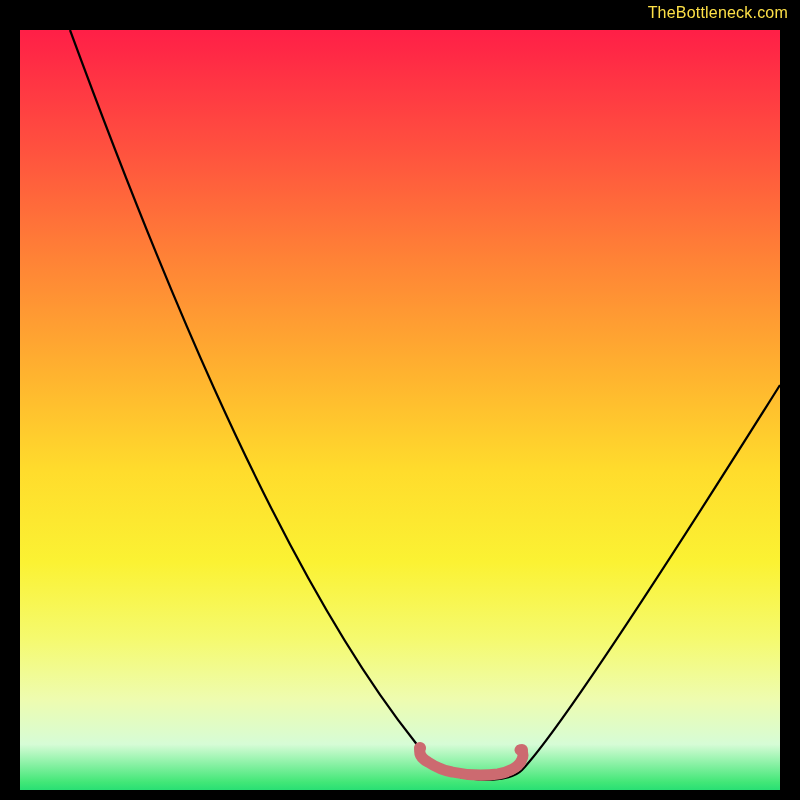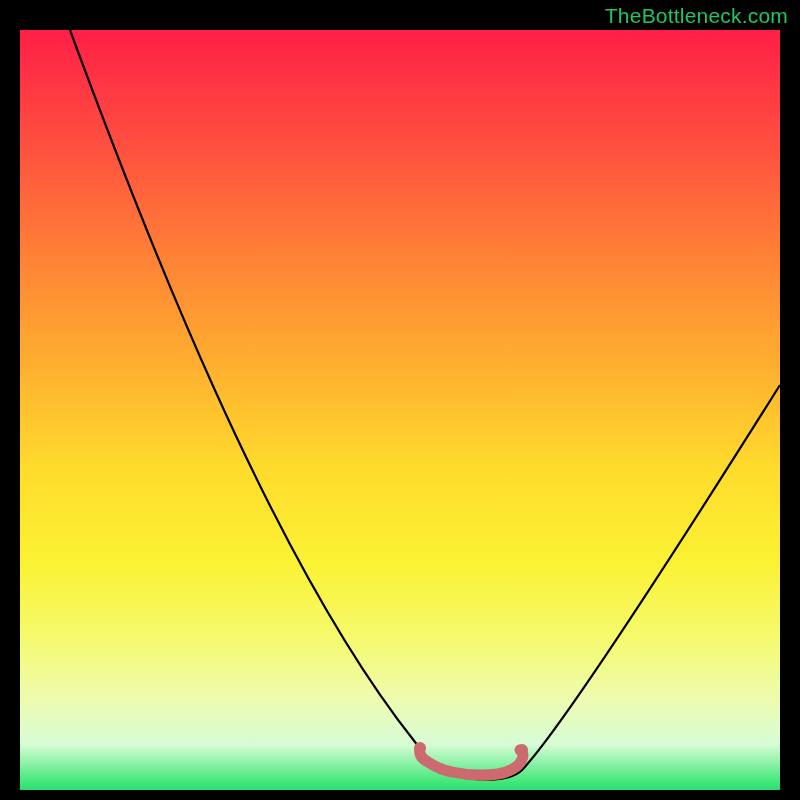--- a/index.html
+++ b/index.html
@@ -39,22 +39,22 @@
       #EEFCAF 88%,
       #D6FCD6 94%,
       #41E777 99%,
       #29DF74 100%
     );
   }
   .watermark {
     position: absolute;
     top: 4px;
     right: 12px;
-    color: #22c55e;
-    font-size: 21px;
+    color: #fde047;
+    font-size: 16px;
     letter-spacing: 0.2px;
     z-index: 5;
   }
   svg.curve {
     position: absolute;
     inset: 0;
   }
 </style>
 </head>
 <body>

